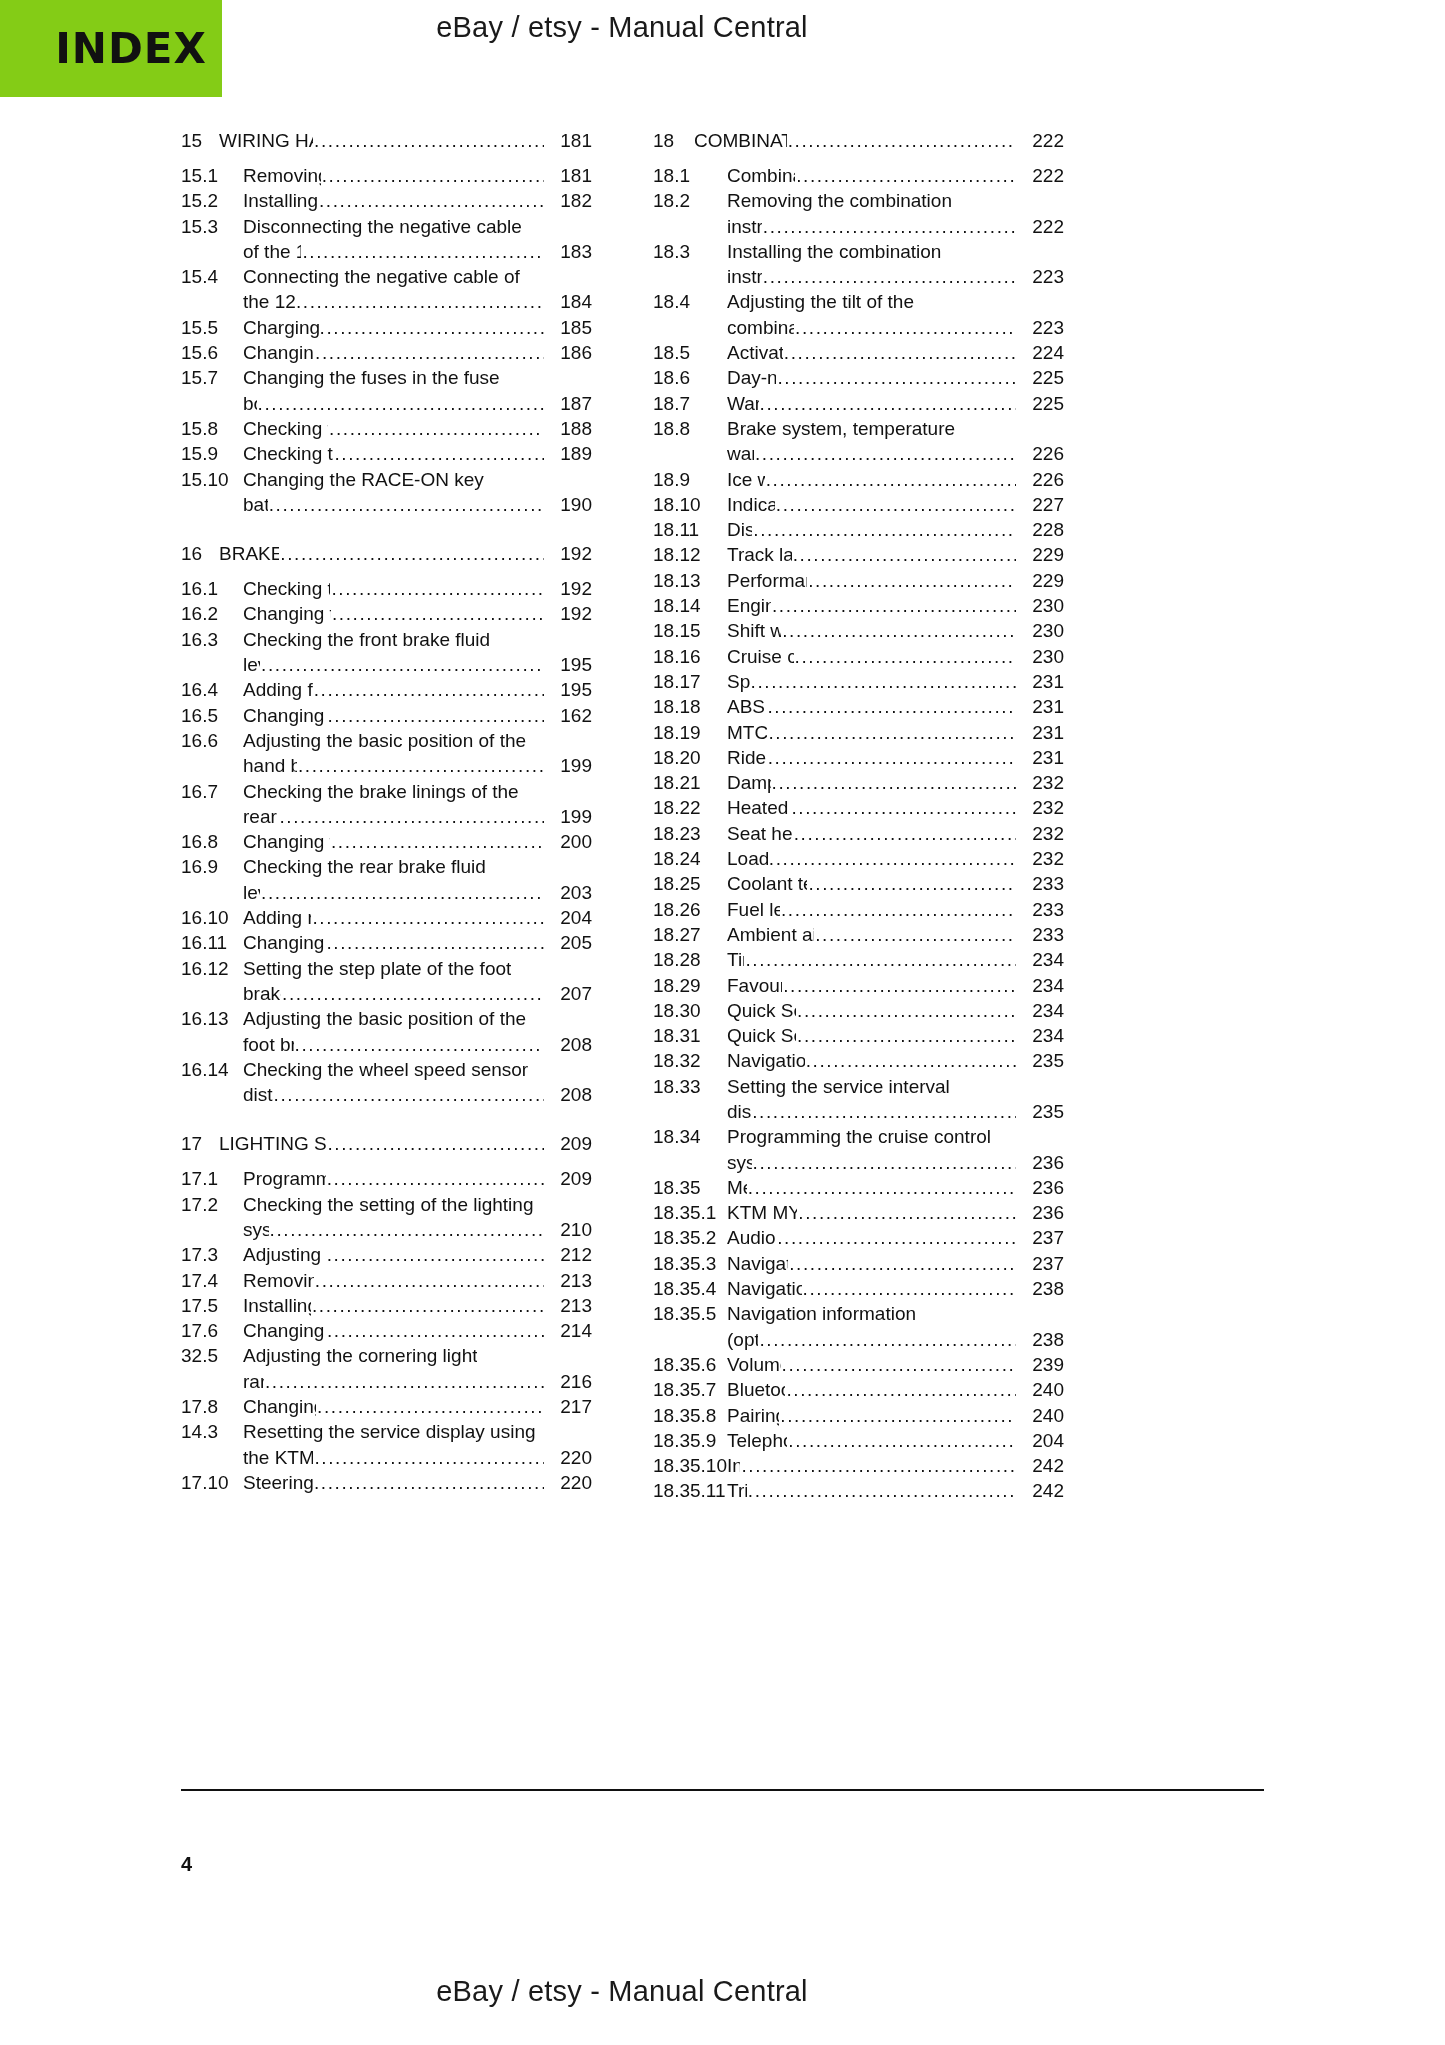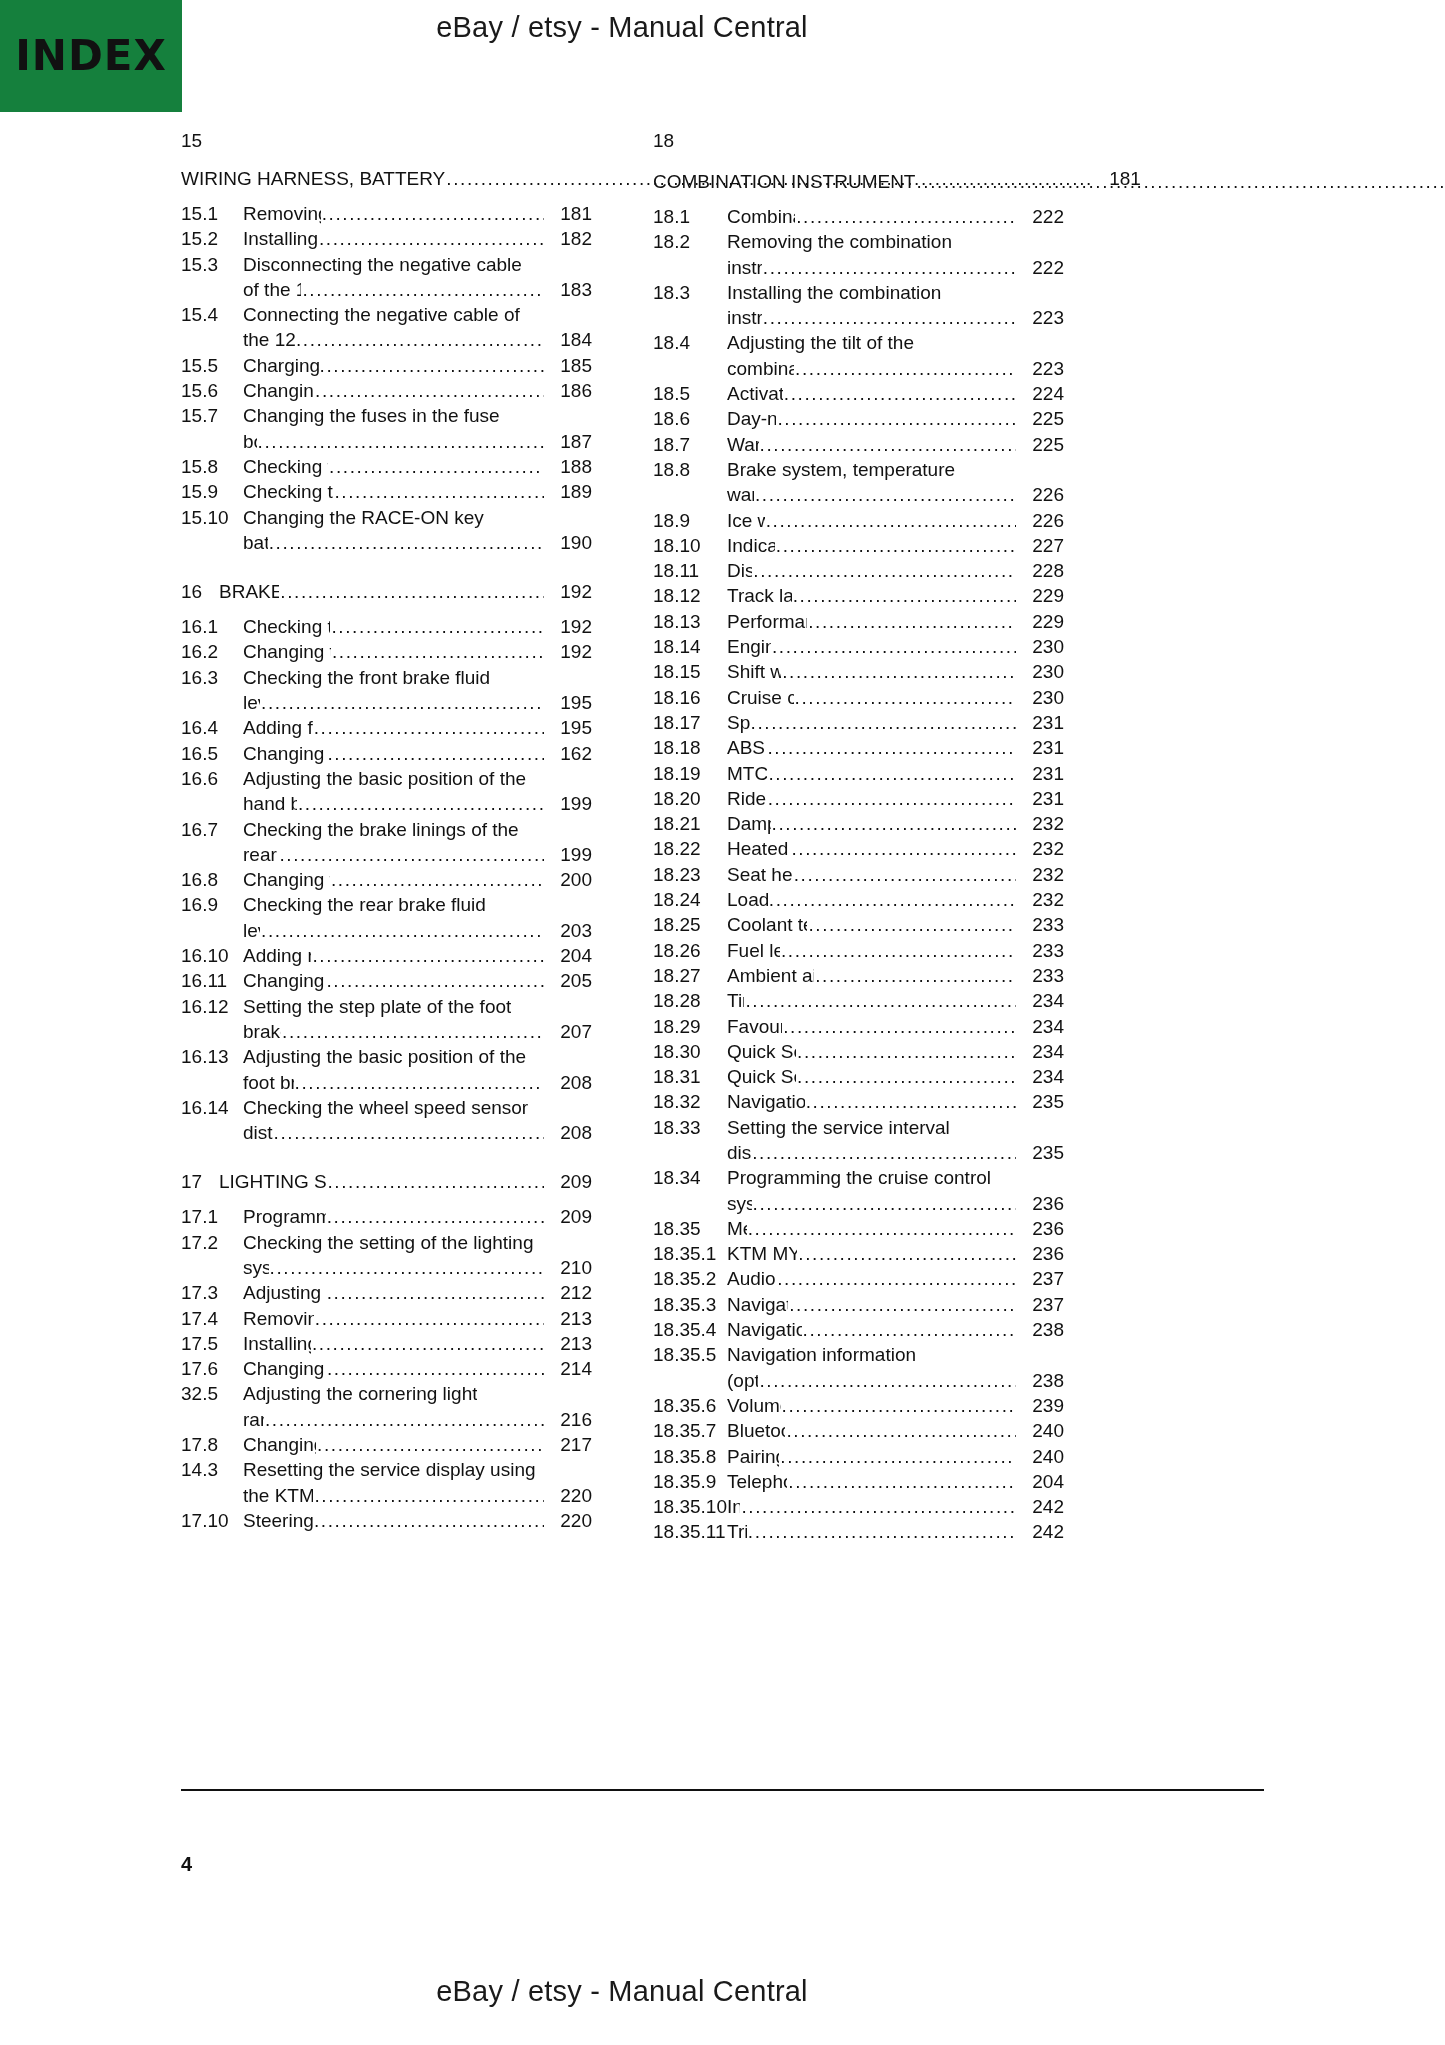--- a/index.html
+++ b/index.html
@@ -15,25 +15,26 @@
     color: #111111;
     overflow: hidden;
   }
 
   
   #index-tab {
     position: absolute;
     left: 0;
     top: 0;
     width: 182px;
-    height: 112px;
-    background: #15803d;
+    height: 97px;
+    background: #84cc16;
     display: flex;
     align-items: center;
     justify-content: center;
+    padding-left: 40px;
   }
   #index-tab .tab-label {
     font-family: "DejaVu Sans", sans-serif;
     font-weight: 700;
     font-size: 42px;
     letter-spacing: 1px;
     color: #111111;
     line-height: 1;
   }
 
@@ -66,21 +67,21 @@
 
   
   .chapter {
     display: flex;
     align-items: flex-start;
     margin-top: 24px;
     margin-bottom: 10px;
     font-size: 19px;
     line-height: 25px;
   }
-  .chapter:first-child { margin-top: 0; flex-direction: column; }
+  .chapter:first-child { margin-top: 0; }
   .chapter .num {
     flex: 0 0 38px;
     text-align: left;
   }
   .chapter .body {
     flex: 1 1 auto;
     min-width: 0;
   }
 
   .section {

